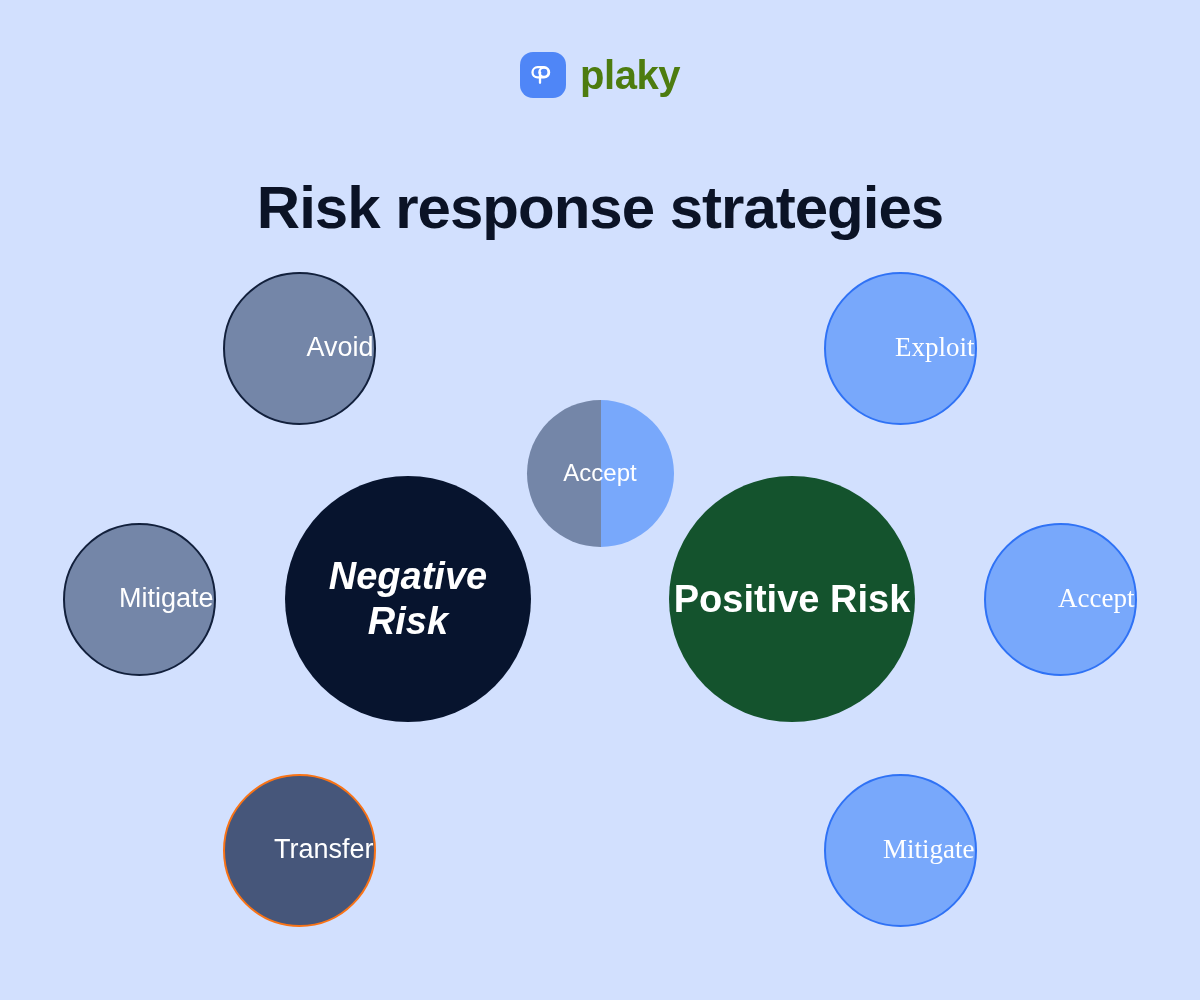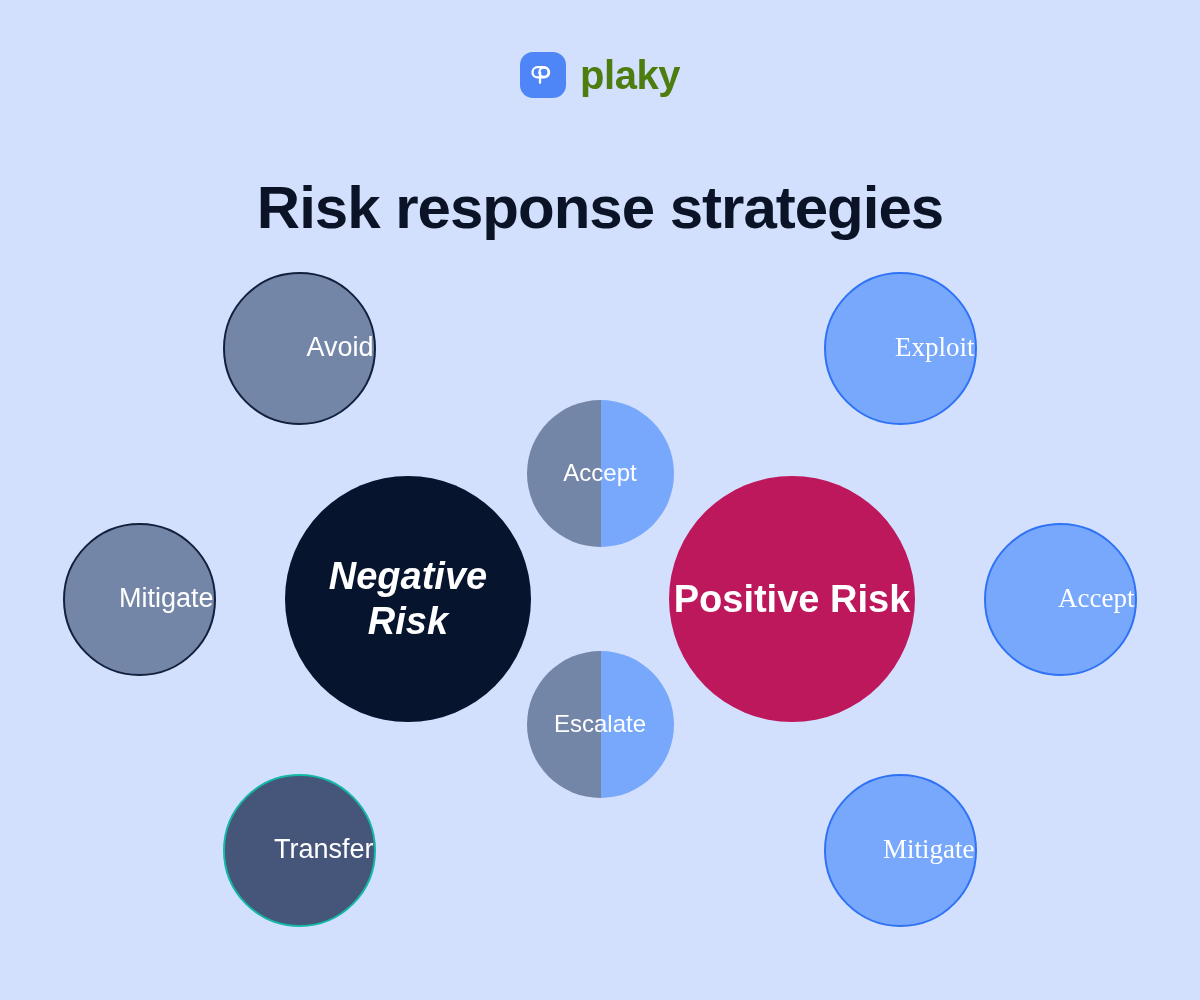--- a/index.html
+++ b/index.html
@@ -97,24 +97,24 @@
   
   .split {
     width: 147px;
     height: 147px;
     font-size: 24px;
     font-weight: normal;
   }
 
   
   .neg-soft   { background: #7486a8; border: 2px solid #12203c; }
-  .neg-deep   { background: #46567a; border: 2px solid #14b8a6; }
+  .neg-deep   { background: #46567a; border: 2px solid #f97316; }
   .neg-hub    { background: #07142e; border: none; }
   .pos-soft   { background: #78a8fb; border: 2px solid #2f72f5; font-family: Liberation Serif, serif; }
-  .pos-hub    { background: #be185d; border: none; }
+  .pos-hub    { background: #14532d; border: none; }
 
   
   .split {
     border: none;
     background: linear-gradient(to right, #7486a8 0%, #7486a8 50%, #78a8fb 50%, #78a8fb 100%);
   }
 
   
   .layer-split { z-index: 1; }
   .layer-sat   { z-index: 2; }
@@ -135,23 +135,20 @@
     </span>
     <span class="brand-name">plaky</span>
   </div>
 
   <h1 class="page-title">Risk response strategies</h1>
 
   <div class="node split layer-split" style="left:526.5px; top:399.5px;">
     <span class="node-label">Accept</span>
   </div>
 
-  <div class="node split layer-split" style="left:526.5px; top:650.5px;">
-    <span class="node-label">Escalate</span>
-  </div>
 
   <div class="node satellite neg-soft layer-sat" style="left:222.5px; top:271.5px;">
     <span class="node-label">Avoid</span>
   </div>
 
   <div class="node satellite neg-soft layer-sat" style="left:62.5px; top:522.5px;">
     <span class="node-label">Mitigate</span>
   </div>
 
   <div class="node satellite neg-deep layer-sat" style="left:222.5px; top:773.5px;">

